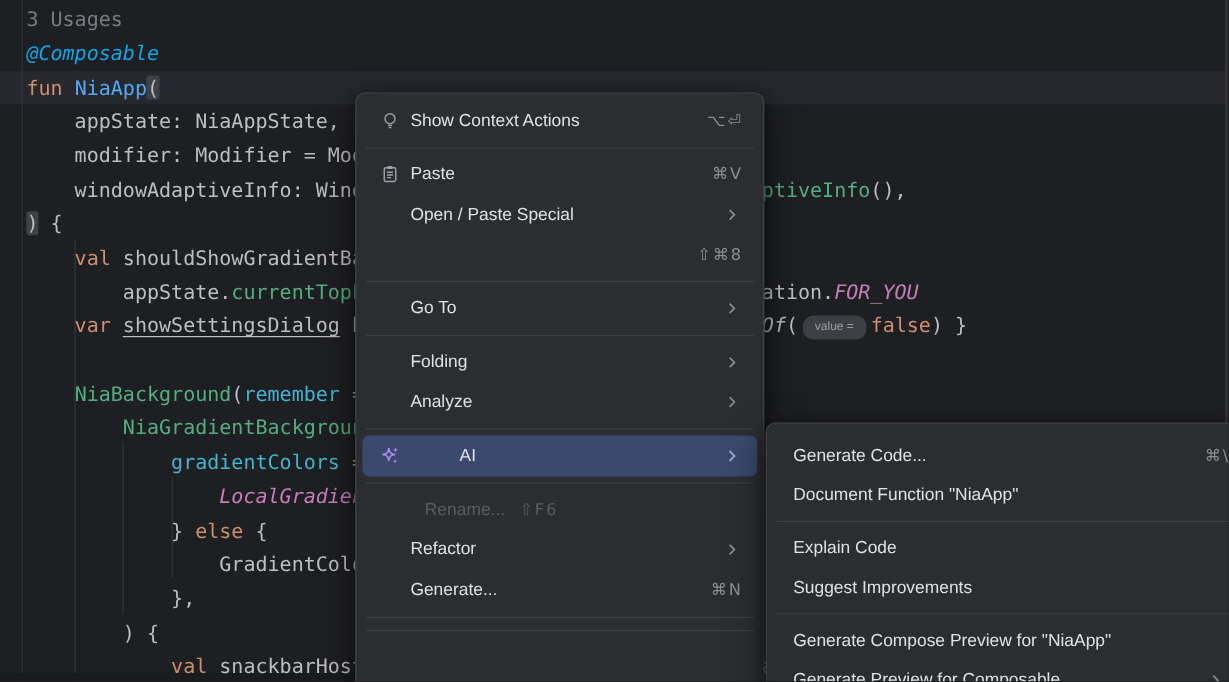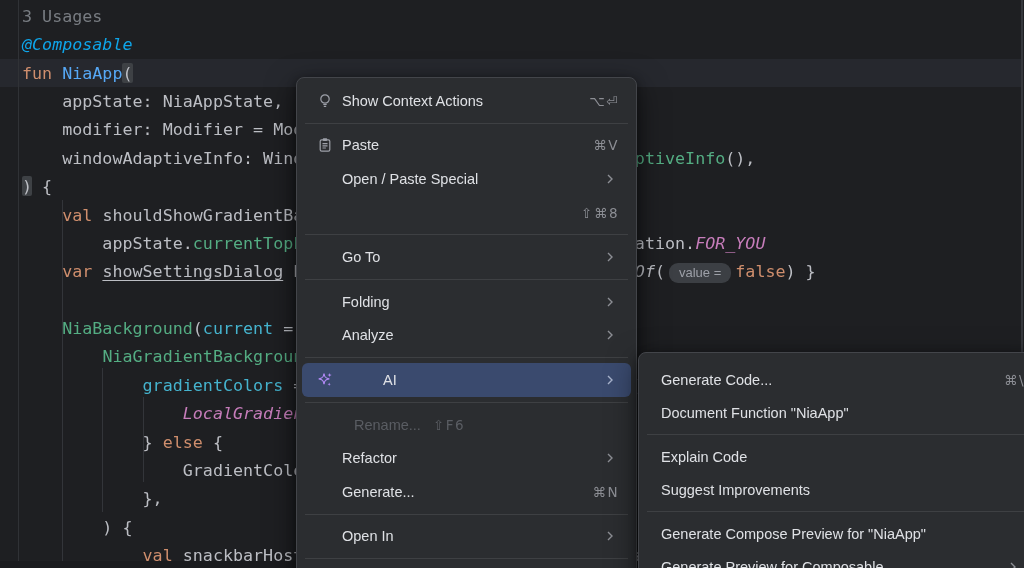--- a/index.html
+++ b/index.html
@@ -20,21 +20,21 @@
   .c-kw{color:#CF8E6D;}
   .c-fn{color:#56A8F5;}
   .c-g{color:#54AD83;}
   .c-cy{color:#45B3CE;}
   .c-pk{color:#C77DBB;font-style:italic;}
   .c-it{font-style:italic;}
   .c-u{text-decoration:underline;text-underline-offset:3px;}
   .c-match{background:#3E4145;border-radius:2px;}
   .pill{display:inline-block;vertical-align:middle;height:20px;line-height:20px;
         margin:0 4px;padding:0 10px;border-radius:9px;background:#3C3F44;color:#9DA0A8;
-        font-family:"Liberation Sans","DejaVu Sans",sans-serif;font-size:13px;font-style:normal;}
+        font-family:"Liberation Sans","DejaVu Sans",sans-serif;font-size:10px;font-style:normal;}
   
   .menu{position:absolute;background:#2B2D30;border:1px solid #43454A;border-radius:8px;
         box-shadow:0 10px 30px rgba(0,0,0,.55),0 2px 8px rgba(0,0,0,.4);
         box-sizing:border-box;display:flex;flex-direction:column;z-index:5;}
   .main-menu{left:296px;top:77px;width:341px;height:540px;padding-top:6px;}
   .sub-menu{left:638px;top:352px;width:400px;height:250px;padding-top:10px;z-index:6;}
   .mi{display:flex;align-items:center;padding:0 17px 0 18px;color:#DFE1E5;font-size:14.5px;flex:none;}
   .main-menu .mi{height:33.6px;}
   .sub-menu .mi{height:33px;padding-left:22px;padding-right:12px;}
   .mi-ic{width:20px;margin-right:7px;display:flex;align-items:center;justify-content:center;flex:none;}
@@ -65,21 +65,21 @@
     <div class="cl"><span class="c-an">@Composable</span></div>
     <div class="cl"><span class="c-kw">fun </span><span class="c-fn">NiaApp</span><span class="c-match">(</span></div>
     <div class="cl"><span>    appState: NiaAppState,</span></div>
     <div class="cl"><span>    modifier: Modifier = Modifier,</span></div>
     <div class="cl"><span>    windowAdaptiveInfo: WindowAdaptiveInfo = </span><span class="c-g">currentWindowAdaptiveInfo</span><span>(),</span></div>
     <div class="cl"><span class="c-match">)</span><span> {</span></div>
     <div class="cl"><span class="c-kw">    val </span><span>shouldShowGradientBackground =</span></div>
     <div class="cl"><span>        appState.</span><span class="c-g">currentTopLevelDestination</span><span> == TopLevelDestination.</span><span class="c-pk">FOR_YOU</span></div>
     <div class="cl"><span class="c-kw">    var </span><span class="c-u">showSettingsDialog</span><span> by rememberSaveable { mutableState</span><span class="c-it">Of</span><span>(</span><span class="pill">value =</span><span class="c-kw">false</span><span>) }</span></div>
     <div class="cl"></div>
-    <div class="cl"><span>    </span><span class="c-g">NiaBackground</span><span>(</span><span class="c-cy">current</span><span> = modifier) {</span></div>
+    <div class="cl"><span>    </span><span class="c-g">NiaBackground</span><span>(</span><span class="c-cy">remember</span><span> = modifier) {</span></div>
     <div class="cl"><span>        </span><span class="c-g">NiaGradientBackground</span><span>(</span></div>
     <div class="cl"><span>            </span><span class="c-cy">gradientColors</span><span> = if (shouldShowGradientBackground) {</span></div>
     <div class="cl"><span>                </span><span class="c-pk">LocalGradientColors</span><span>.current</span></div>
     <div class="cl"><span>            } </span><span class="c-kw">else</span><span> {</span></div>
     <div class="cl"><span>                GradientColors()</span></div>
     <div class="cl"><span>            },</span></div>
     <div class="cl"><span>        ) {</span></div>
     <div class="cl"><span class="c-kw">            val </span><span>snackbarHostState = remember { SnackbarHostState() }</span></div>
   </div>
 
@@ -196,29 +196,20 @@
     </div>
 
     <div class="mi">
       <span class="mi-ic"></span>
       <span class="mi-label">Generate...</span>
       <span class="mi-short">⌘N</span>
     </div>
 
     <div class="sep"></div>
 
-    <div class="mi">
-      <span class="mi-ic"></span>
-      <span class="mi-label">Open In</span>
-      <span class="chev">
-          <svg width="8" height="12" viewBox="0 0 8 12" fill="none" stroke="#8C8E94" stroke-width="1.4">
-            <path d="M2 2l4 4-4 4"></path>
-          </svg>
-        </span>
-    </div>
 
     <div class="sep"></div>
   </div>
 
   <div class="menu sub-menu">
 
     <div class="mi">
       <span class="mi-label">Generate Code...</span>
       <span class="mi-short">⌘\</span>
     </div>

